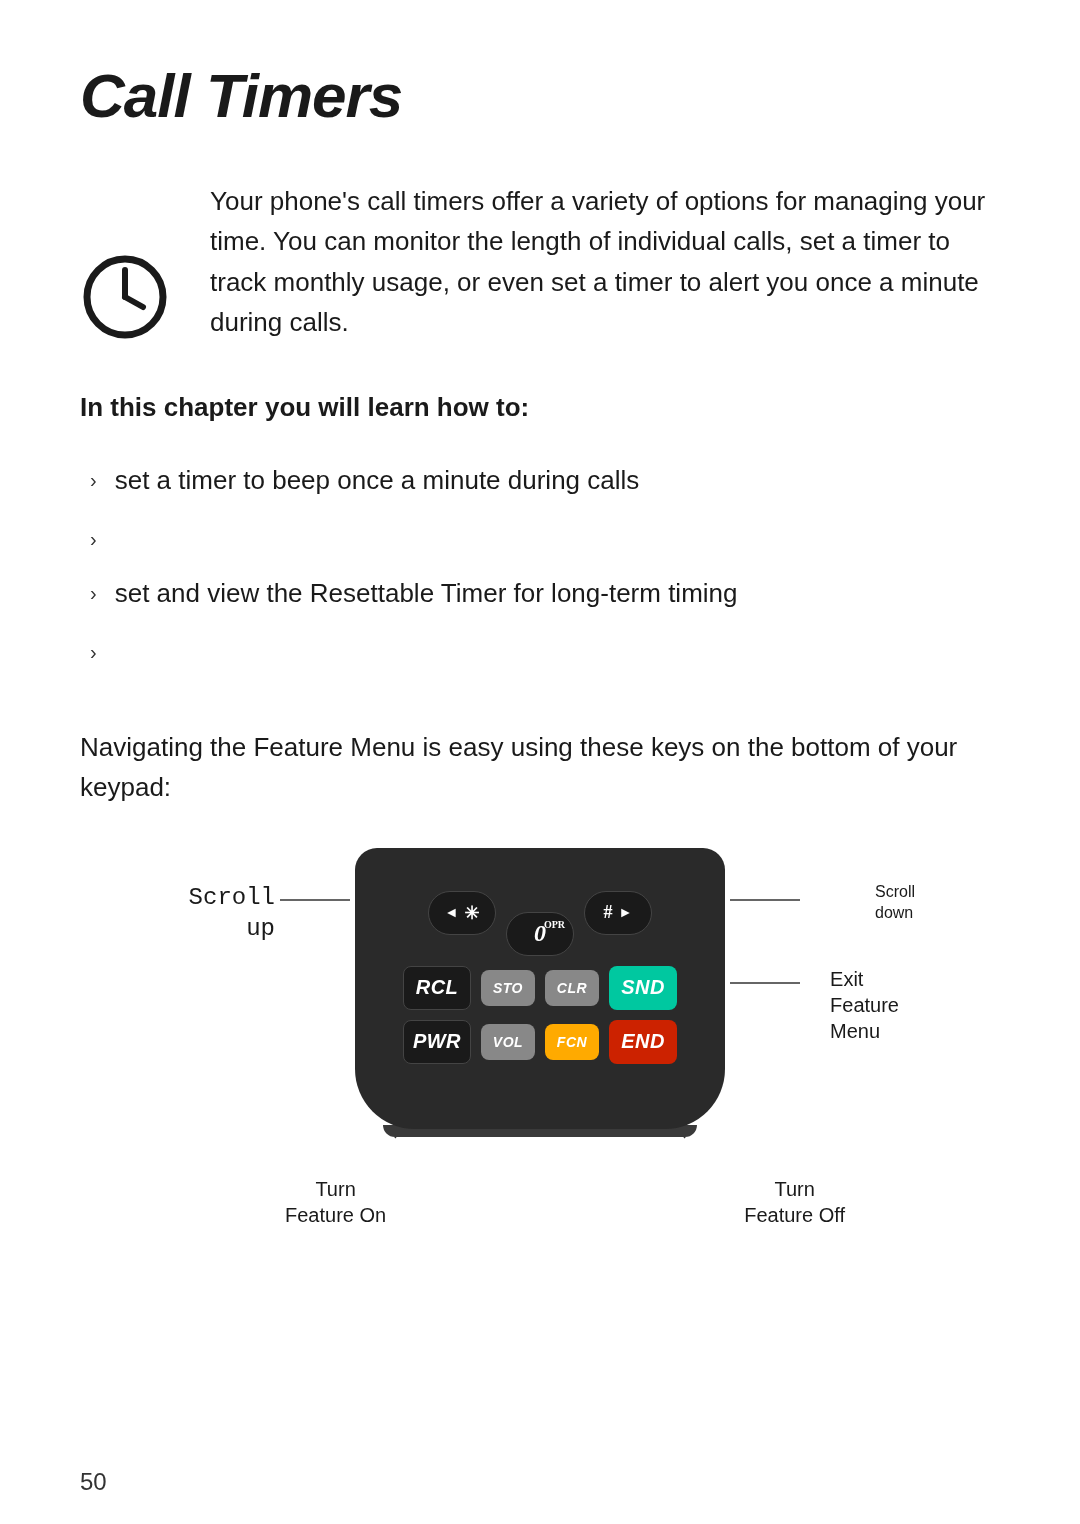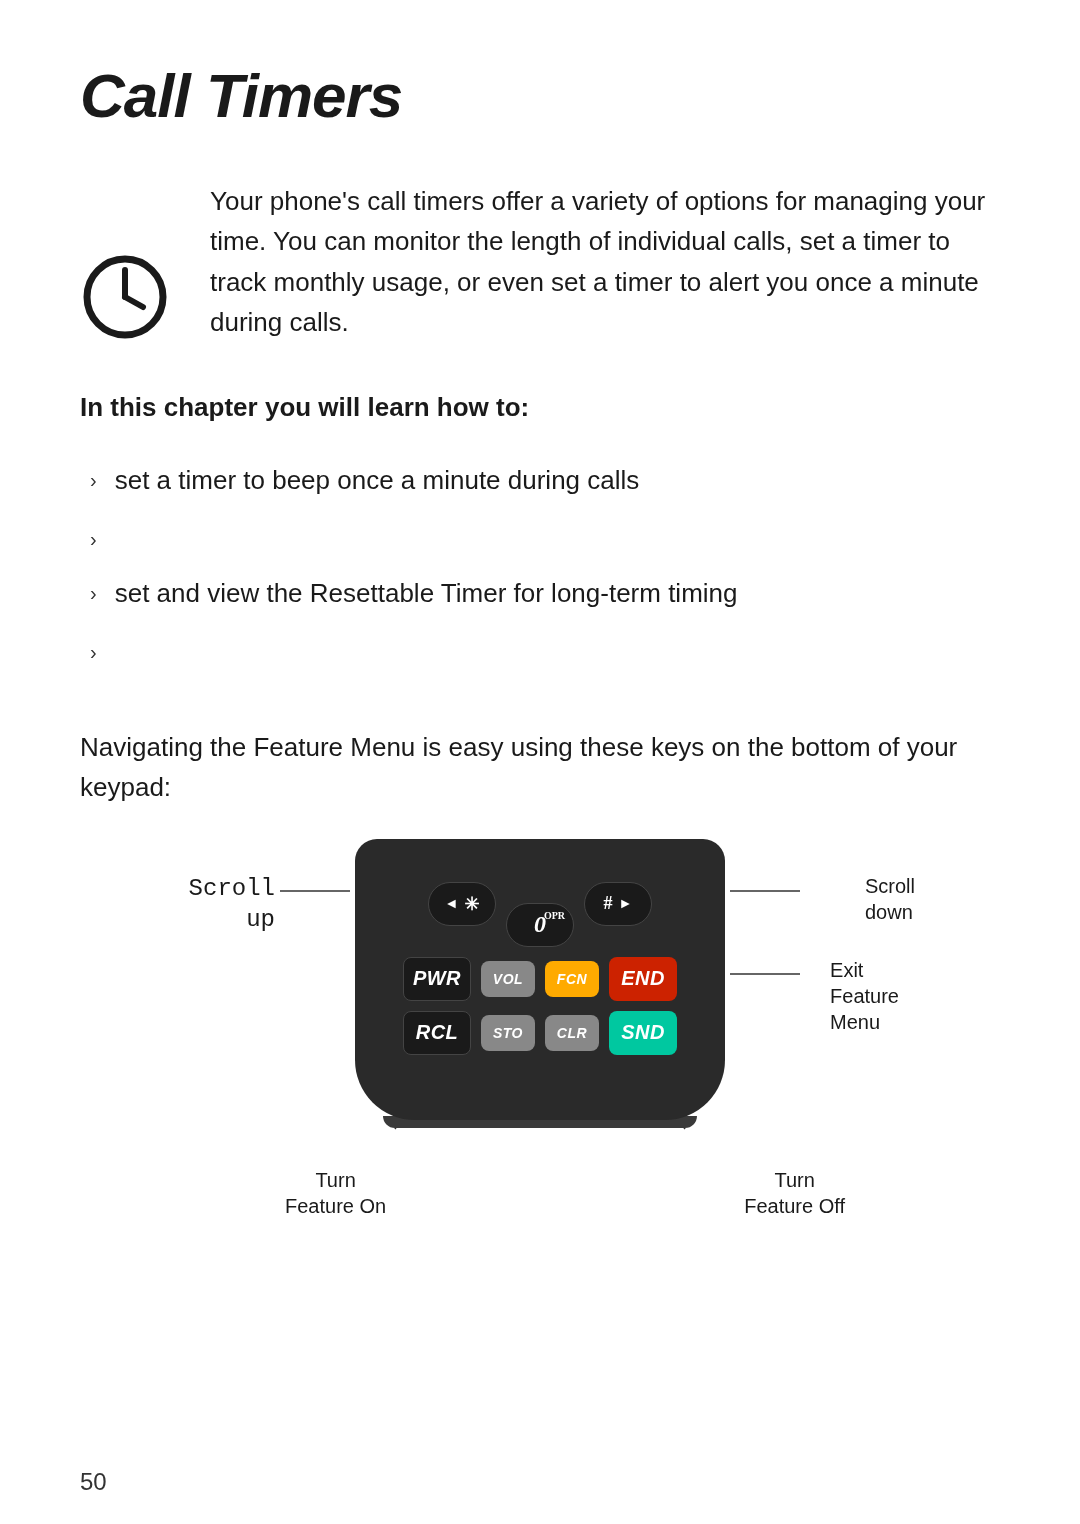--- a/index.html
+++ b/index.html
@@ -70,21 +70,21 @@
       font-size: 20px;
       flex-shrink: 0;
       margin-top: 4px;
       color: #333;
     }
 
     .nav-text {
       font-size: 26px;
       font-family: Arial, sans-serif;
       line-height: 1.55;
-      margin-bottom: 31px;
+      margin-bottom: 40px;
     }
 
     .keypad-diagram {
       position: relative;
       width: 750px;
       margin: 0 auto 60px auto;
     }
 
     .keypad-rounded-rect {
       background: #2a2a2a;
@@ -285,21 +285,21 @@
     <line x1="470" y1="215" x2="520" y2="290" stroke="#333" stroke-width="1.5"></line>
   </svg>
 
   <div style="position:relative; height:400px;">
 
     <div style="position:absolute; left:0; top:34px; font-size:24px; font-family:Liberation Mono, monospace; line-height:1.3; text-align:right; width:110px;">
       <span>Scroll
 up</span>
     </div>
 
-    <div style="position:absolute; right:0; top:34px; font-size:20px; font-family:Arial,sans-serif; line-height:1.3;">
+    <div style="position:absolute; right:0; top:34px; font-size:16px; font-family:Arial,sans-serif; line-height:1.3;">
       <span>Scroll<br>down</span>
     </div>
 
     <div style="position:absolute; right:16px; top:118px; font-size:20px; font-family:Arial,sans-serif; line-height:1.3;">
       <span>Exit<br>Feature<br>Menu</span>
     </div>
 
     <div style="position:absolute; left:120px; bottom:20px; font-size:20px; font-family:Arial,sans-serif; line-height:1.3; text-align:center;">
       <span>Turn<br>Feature On</span>
     </div>
@@ -324,48 +324,48 @@
           </div>
 
           <div class="key-hash">
             <span style="font-size:18px; color:white; font-weight:900;">#</span>
             <span style="font-size:14px; color:white; font-weight:900;">►</span>
           </div>
         </div>
 
         <div class="key-row">
           <div class="key key-large key-dark" style="border-radius:8px;">
+            <span>RCL</span>
+          </div>
+          <div class="key key-small key-gray">
+            <span>STO</span>
+          </div>
+          <div class="key key-small key-gray">
+            <span>CLR</span>
+          </div>
+          <div class="key key-large key-snd" style="border-radius:8px;">
+            <span>SND</span>
+          </div>
+        </div>
+
+        <div class="key-row">
+          <div class="key key-large key-dark" style="border-radius:8px;">
             <span>PWR</span>
           </div>
           <div class="key key-small key-gray">
             <span>VOL</span>
           </div>
           <div class="key key-small key-fcn">
             <span>FCN</span>
           </div>
           <div class="key key-large key-end" style="border-radius:8px;">
             <span>END</span>
           </div>
         </div>
 
-        <div class="key-row">
-          <div class="key key-large key-dark" style="border-radius:8px;">
-            <span>RCL</span>
-          </div>
-          <div class="key key-small key-gray">
-            <span>STO</span>
-          </div>
-          <div class="key key-small key-gray">
-            <span>CLR</span>
-          </div>
-          <div class="key key-large key-snd" style="border-radius:8px;">
-            <span>SND</span>
-          </div>
-        </div>
-
       </div>
 
       <div style="height:12px; background:#3a3a3a; border-radius:0 0 40px 40px; margin-top:-4px; width:85%; margin-left:auto; margin-right:auto;"></div>
     </div>
 
   </div>
 </div>
 
 <div class="page-number">50</div>
 

